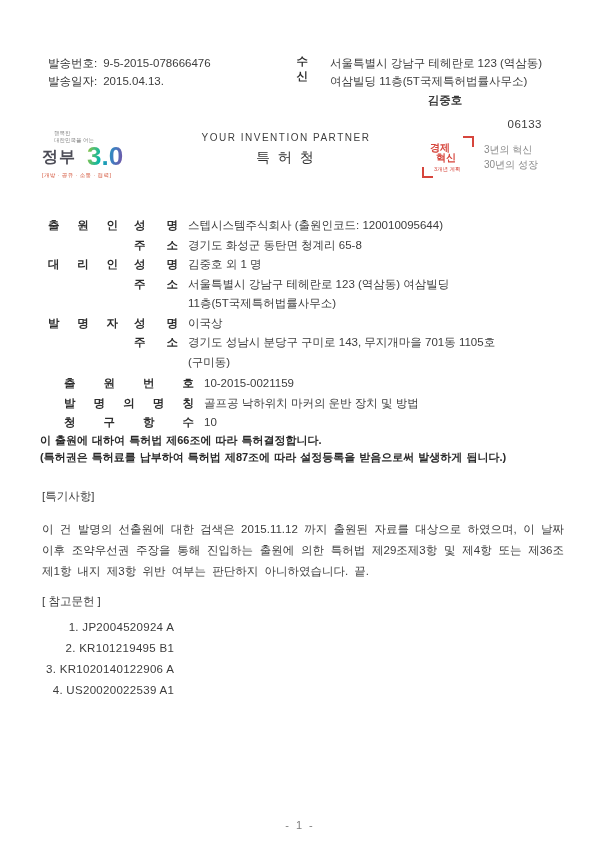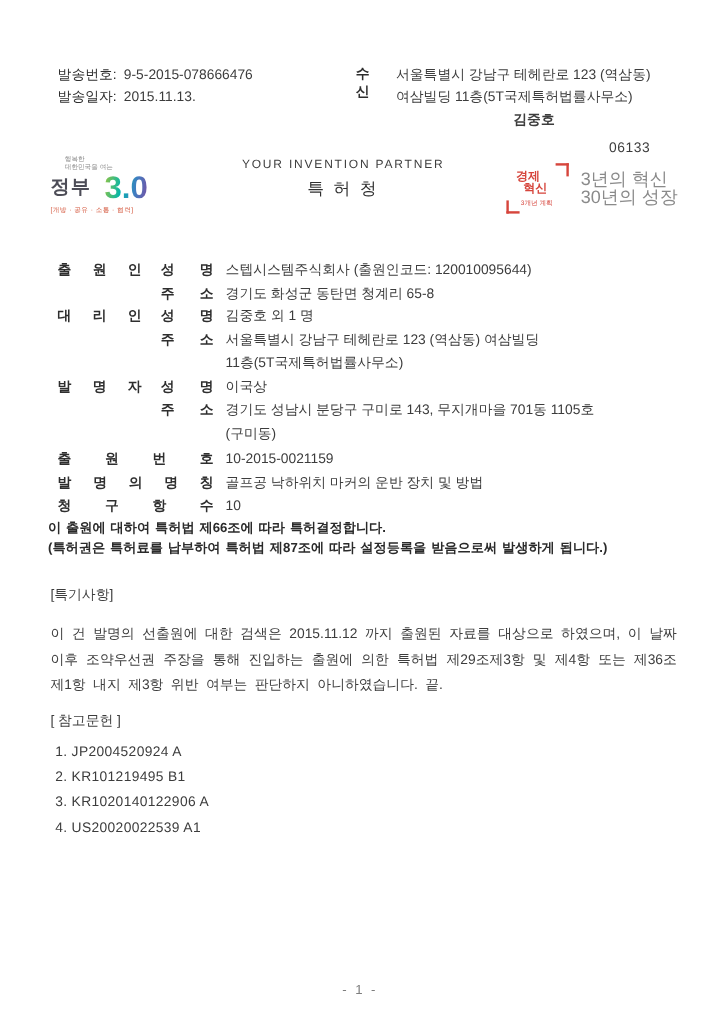--- a/index.html
+++ b/index.html
@@ -35,69 +35,69 @@
   .doc-title { font-size:27px; color:#242424; letter-spacing:4px; margin-top:4px; }
 
   .econ { width:150px; display:flex; align-items:flex-start; padding-top:8px; }
   .econ-badge { position:relative; width:52px; height:42px; padding:7px 6px 0 8px; }
   .econ-badge .c { position:absolute; width:11px; height:11px; }
   .econ-badge .c-tr { top:0; right:0; border-top:2.5px solid #d6453c; border-right:2.5px solid #d6453c; }
   .econ-badge .c-bl { bottom:0; left:0; border-bottom:2.5px solid #d6453c; border-left:2.5px solid #d6453c; }
   .econ-line1 { font-size:10px; font-weight:bold; color:#d6453c; line-height:10px; }
   .econ-line2 { font-size:10px; font-weight:bold; color:#d6453c; line-height:10px; padding-left:6px; }
   .econ-line3 { font-size:5.5px; color:#d6453c; margin-top:3px; padding-left:4px; }
-  .econ-right { margin-left:10px; font-size:15px; color:#8a8a8a; line-height:15px; padding-top:6px; }
+  .econ-right { margin-left:10px; font-size:10px; color:#8a8a8a; line-height:15px; padding-top:6px; }
 
   
   .info { position:absolute; top:216px; left:48px; right:40px; font-size:11.5px; }
   .irow { display:flex; line-height:19.5px; }
   .lbl-group { display:inline-block; width:70px; font-weight:bold; color:#2e2e2e;
                text-align:justify; text-align-last:justify; }
   .lbl-field { display:inline-block; width:44px; margin-left:16px; font-weight:bold; color:#2e2e2e;
                text-align:justify; text-align-last:justify; }
   .lbl-wide  { display:inline-block; width:130px; font-weight:bold; color:#2e2e2e;
-               text-align:justify; text-align-last:justify; }
+               text-align:justify; text-align-last:justify;margin-left:16px; }
   .ival { margin-left:10px; flex:1; }
   .icontinue { margin-left:140px; line-height:19.5px; }
   .gap { height:2px; }
 
   
   .decision { position:absolute; top:432px; left:40px; right:36px; font-size:11px;
               font-weight:bold; color:#2a2a2a; line-height:17px; }
   .decision p { text-align:justify; word-spacing:1px; }
 
   
   .special { position:absolute; top:486px; left:42px; right:36px; font-size:11.5px; line-height:21px; }
   .special-head { color:#3c3c3c; }
   .special-body { text-align:justify; word-spacing:3px; margin-top:12px; }
 
   
   .refs { position:absolute; top:592px; left:42px; font-size:11.5px; line-height:19px; }
   .refs-head { margin-bottom:6px; }
   .refs ul { list-style:none; }
-  .refs li { line-height:21px; padding-left:4px; letter-spacing:0.3px; }
+  .refs li { line-height:21px; padding-left:4px; letter-spacing:0.3px;text-align:right; }
 
   
   .footer { position:absolute; bottom:22px; left:0; width:100%; text-align:center;
             font-size:11px; color:#7d7d7d; letter-spacing:2px; }
 </style>
 </head>
 <body>
 
 <div class="page">
 
   <div class="meta">
     <div class="meta-left">
       <div class="meta-row">
         <span class="meta-label">발송번호:</span>
         <span>9-5-2015-078666476</span>
       </div>
       <div class="meta-row">
         <span class="meta-label">발송일자:</span>
-        <span>2015.11.13.</span>
+        <span>2015.04.13.</span>
       </div>
     </div>
     <div class="meta-right">
       <span class="recv-label">수신</span>
       <div class="recv-block">
         <div>서울특별시 강남구 테헤란로 123 (역삼동)</div>
         <div>여삼빌딩 11층(5T국제특허법률사무소)</div>
         <div class="recv-name">김중호</div>
         <div class="postal">06133</div>
       </div>

